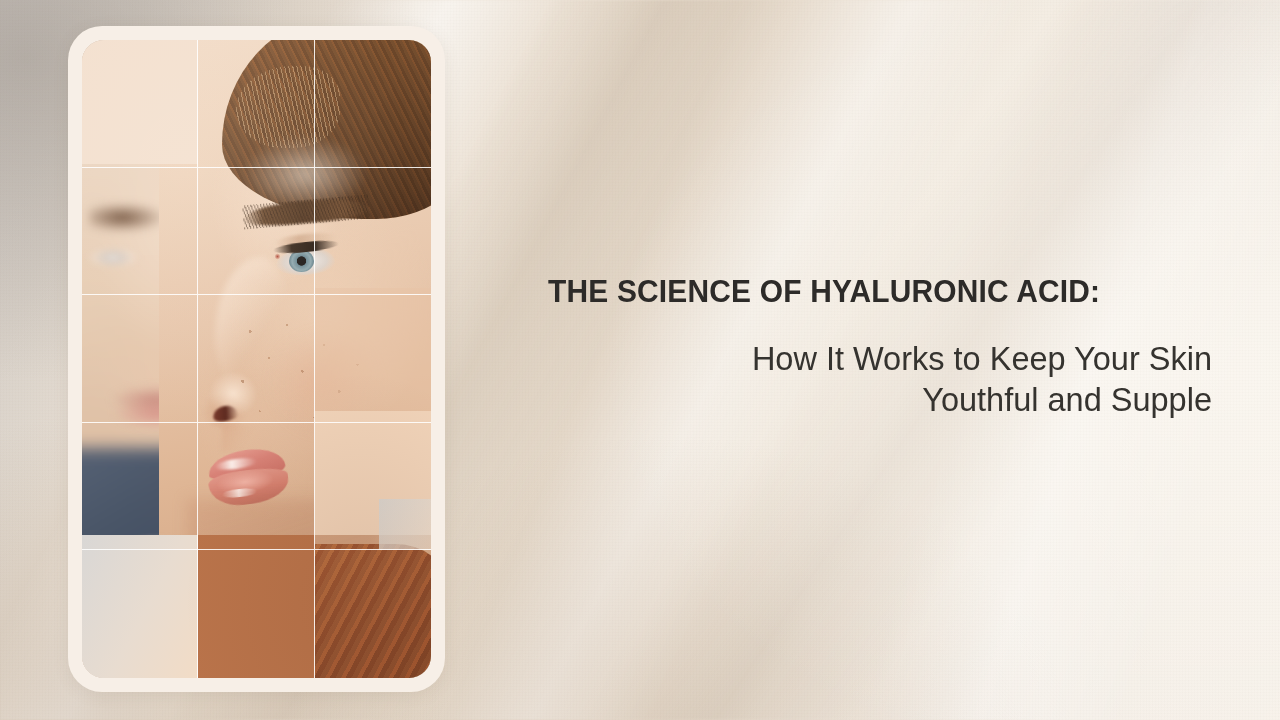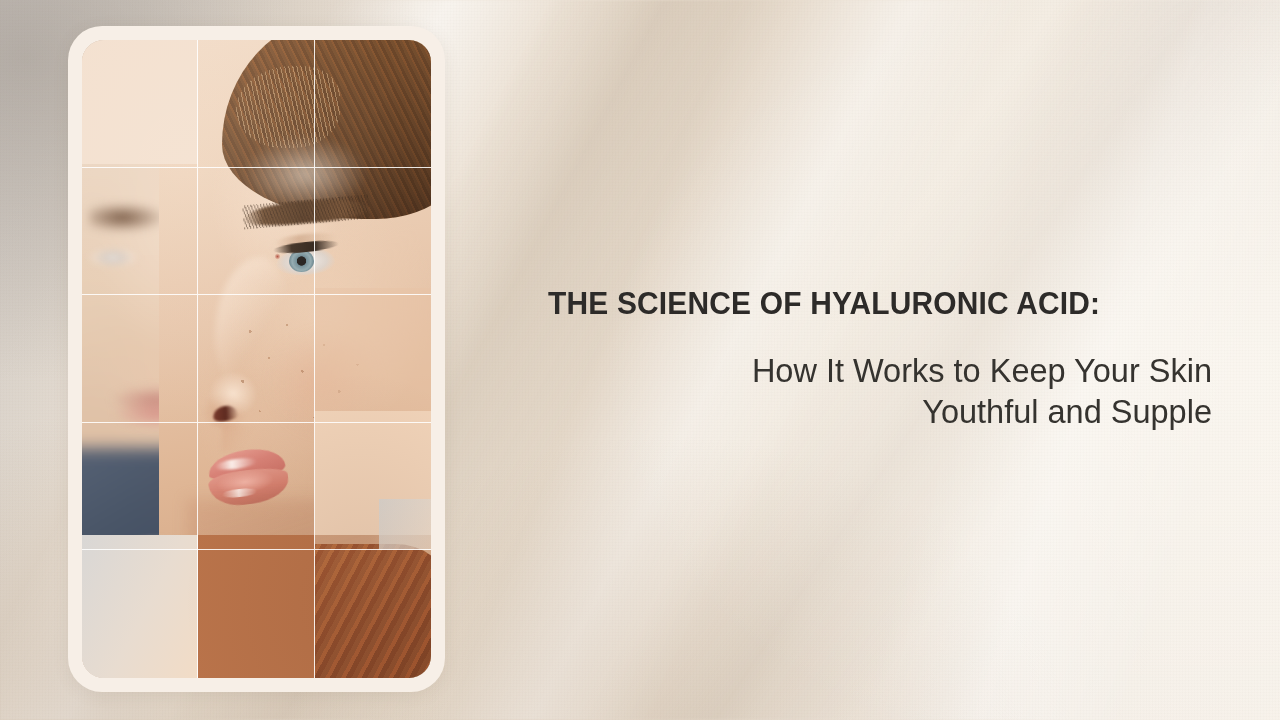--- a/index.html
+++ b/index.html
@@ -378,21 +378,21 @@
   .grid-cell {
     border-right:1.5px solid rgba(255,255,255,.88);
     border-bottom:1.5px solid rgba(255,255,255,.88);
   }
   .grid-cell.last-col { border-right:none; }
   .grid-cell.last-row { border-bottom:none; }
 
   
   #text-block {
     position:absolute;
-    left:548px; top:286px;
+    left:548px; top:274px;
     width:664px;
     text-align:right;
   }
   #headline {
     font-size:31px;
     font-weight:bold;
     letter-spacing:.2px;
     color:#2d2b29;
     line-height:1.15;
     text-align:left;

